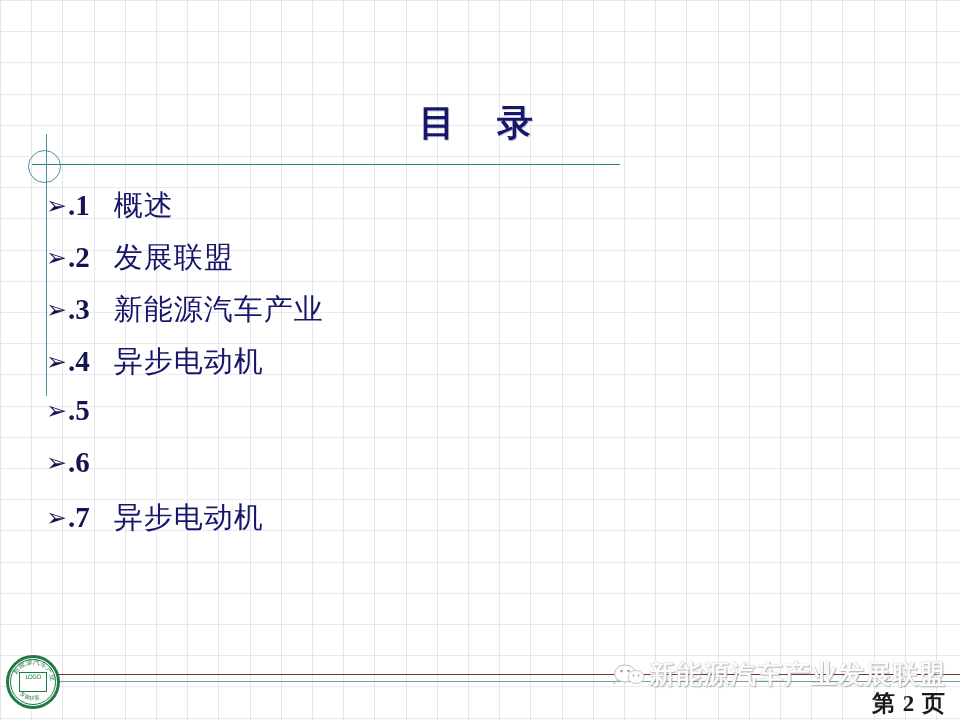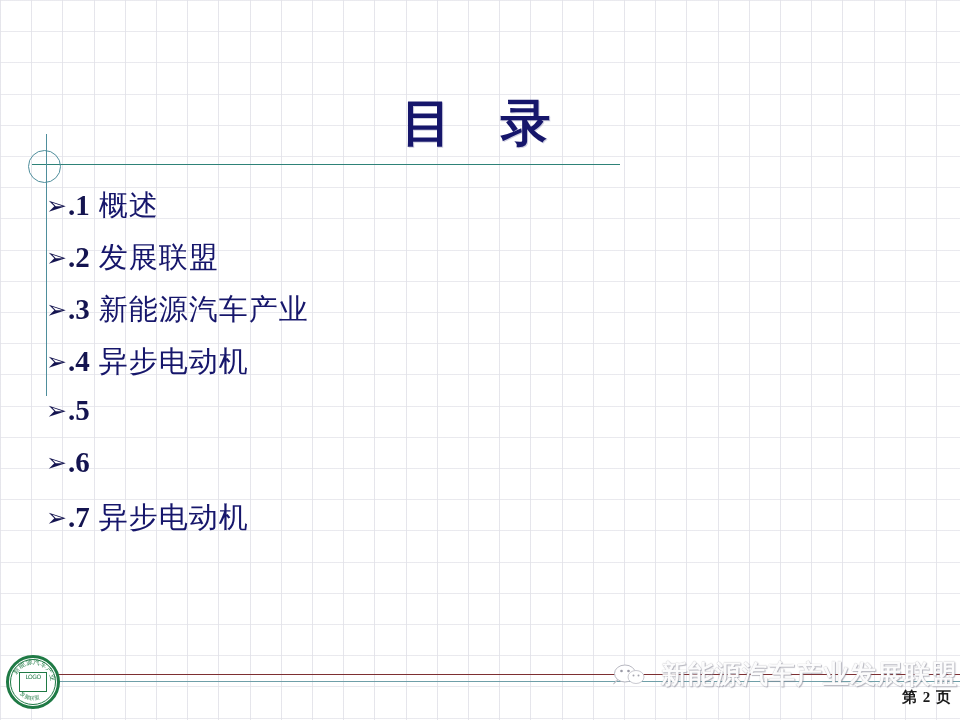--- a/index.html
+++ b/index.html
@@ -30,21 +30,21 @@
     overflow: hidden;
   }
 
   
   #title {
     position: absolute;
     left: 0;
     top: 92px;
     width: 960px;
     text-align: center;
-    font-size: 50px;
+    font-size: 36px;
     line-height: 62px;
     font-weight: 700;
     letter-spacing: 8px;
     color: #16166b;
     font-family: "Liberation Serif", "DejaVu Serif", serif;
     text-shadow: 1px 1px 0 rgba(120,120,170,0.35);
     white-space: pre;
   }
 
   
@@ -102,21 +102,21 @@
     font-size: 29px;
     font-weight: 700;
     color: #141450;
     letter-spacing: 0px;
   }
   .toc-label {
     font-family: "Liberation Serif", "DejaVu Serif", serif;
     font-size: 29px;
     font-weight: 400;
     color: #16166b;
-    margin-left: 9px;
+    margin-left: 24px;
     letter-spacing: 1px;
   }
 
   
   #footer-rule-red {
     position: absolute;
     left: 58px;
     top: 674px;
     width: 902px;
     height: 0;
@@ -188,35 +188,34 @@
     color: rgba(255,255,255,0.96);
     font-family: "Liberation Sans", "DejaVu Sans", sans-serif;
     font-size: 26px;
     font-weight: 700;
     letter-spacing: 1px;
     text-shadow:
       0 0 1px rgba(150,150,160,0.85),
       1px 1px 1px rgba(130,130,145,0.55);
     white-space: nowrap;
     pointer-events: none;
-    gap: 12px;
   }
   #wechat-icon {
     width: 34px;
     height: 26px;
     margin-right: 3px;
     flex: 0 0 auto;
   }
 
   #page-number {
     position: absolute;
-    right: 8px;
+    right: 14px;
     top: 688px;
     font-family: "Liberation Serif", "DejaVu Serif", serif;
-    font-size: 15px;
+    font-size: 23px;
     font-weight: 700;
     color: #1a1a1a;
     letter-spacing: 1px;
     white-space: nowrap;
   }
 </style>
 </head>
 <body>
 
 <div id="slide">

